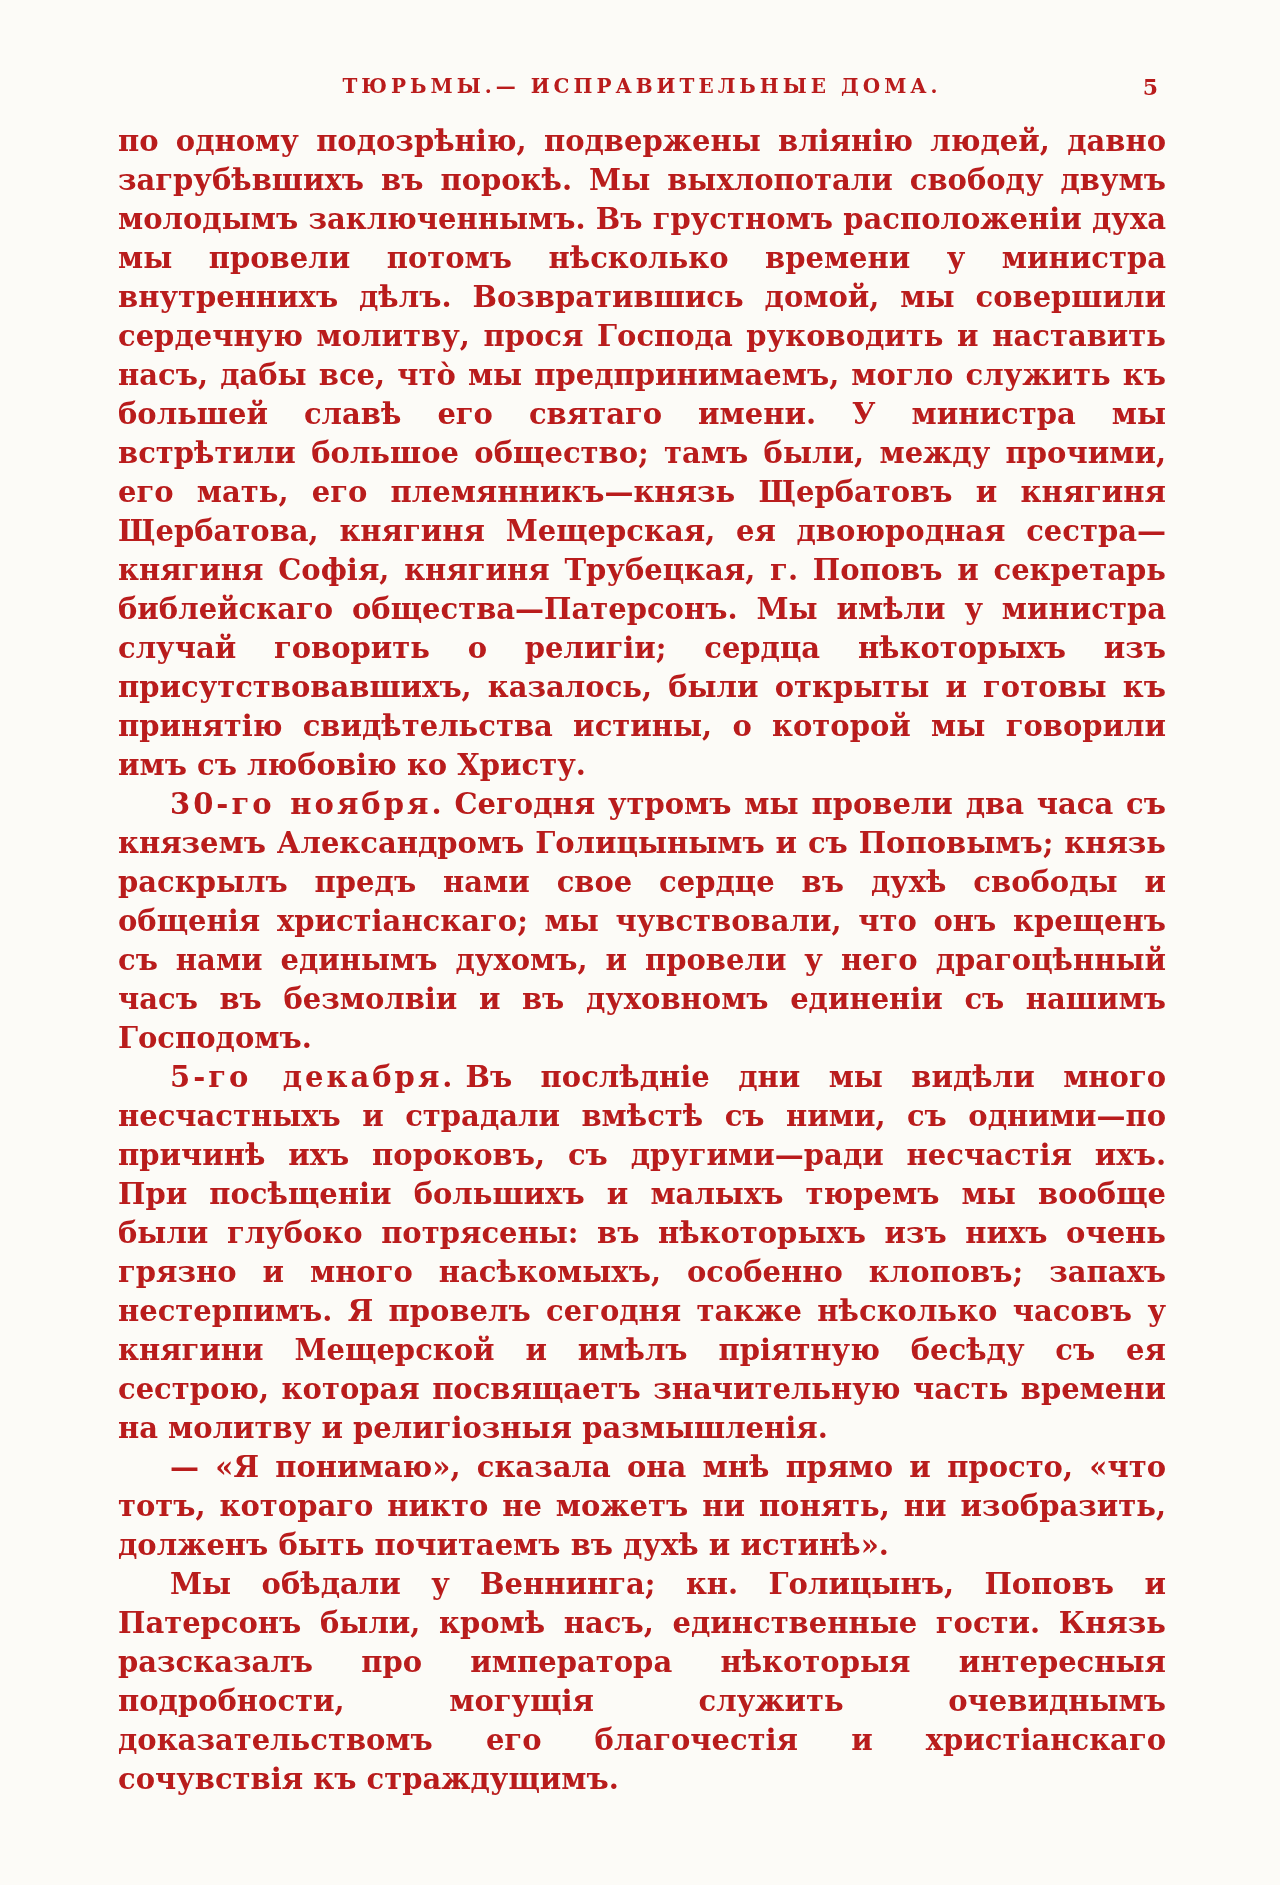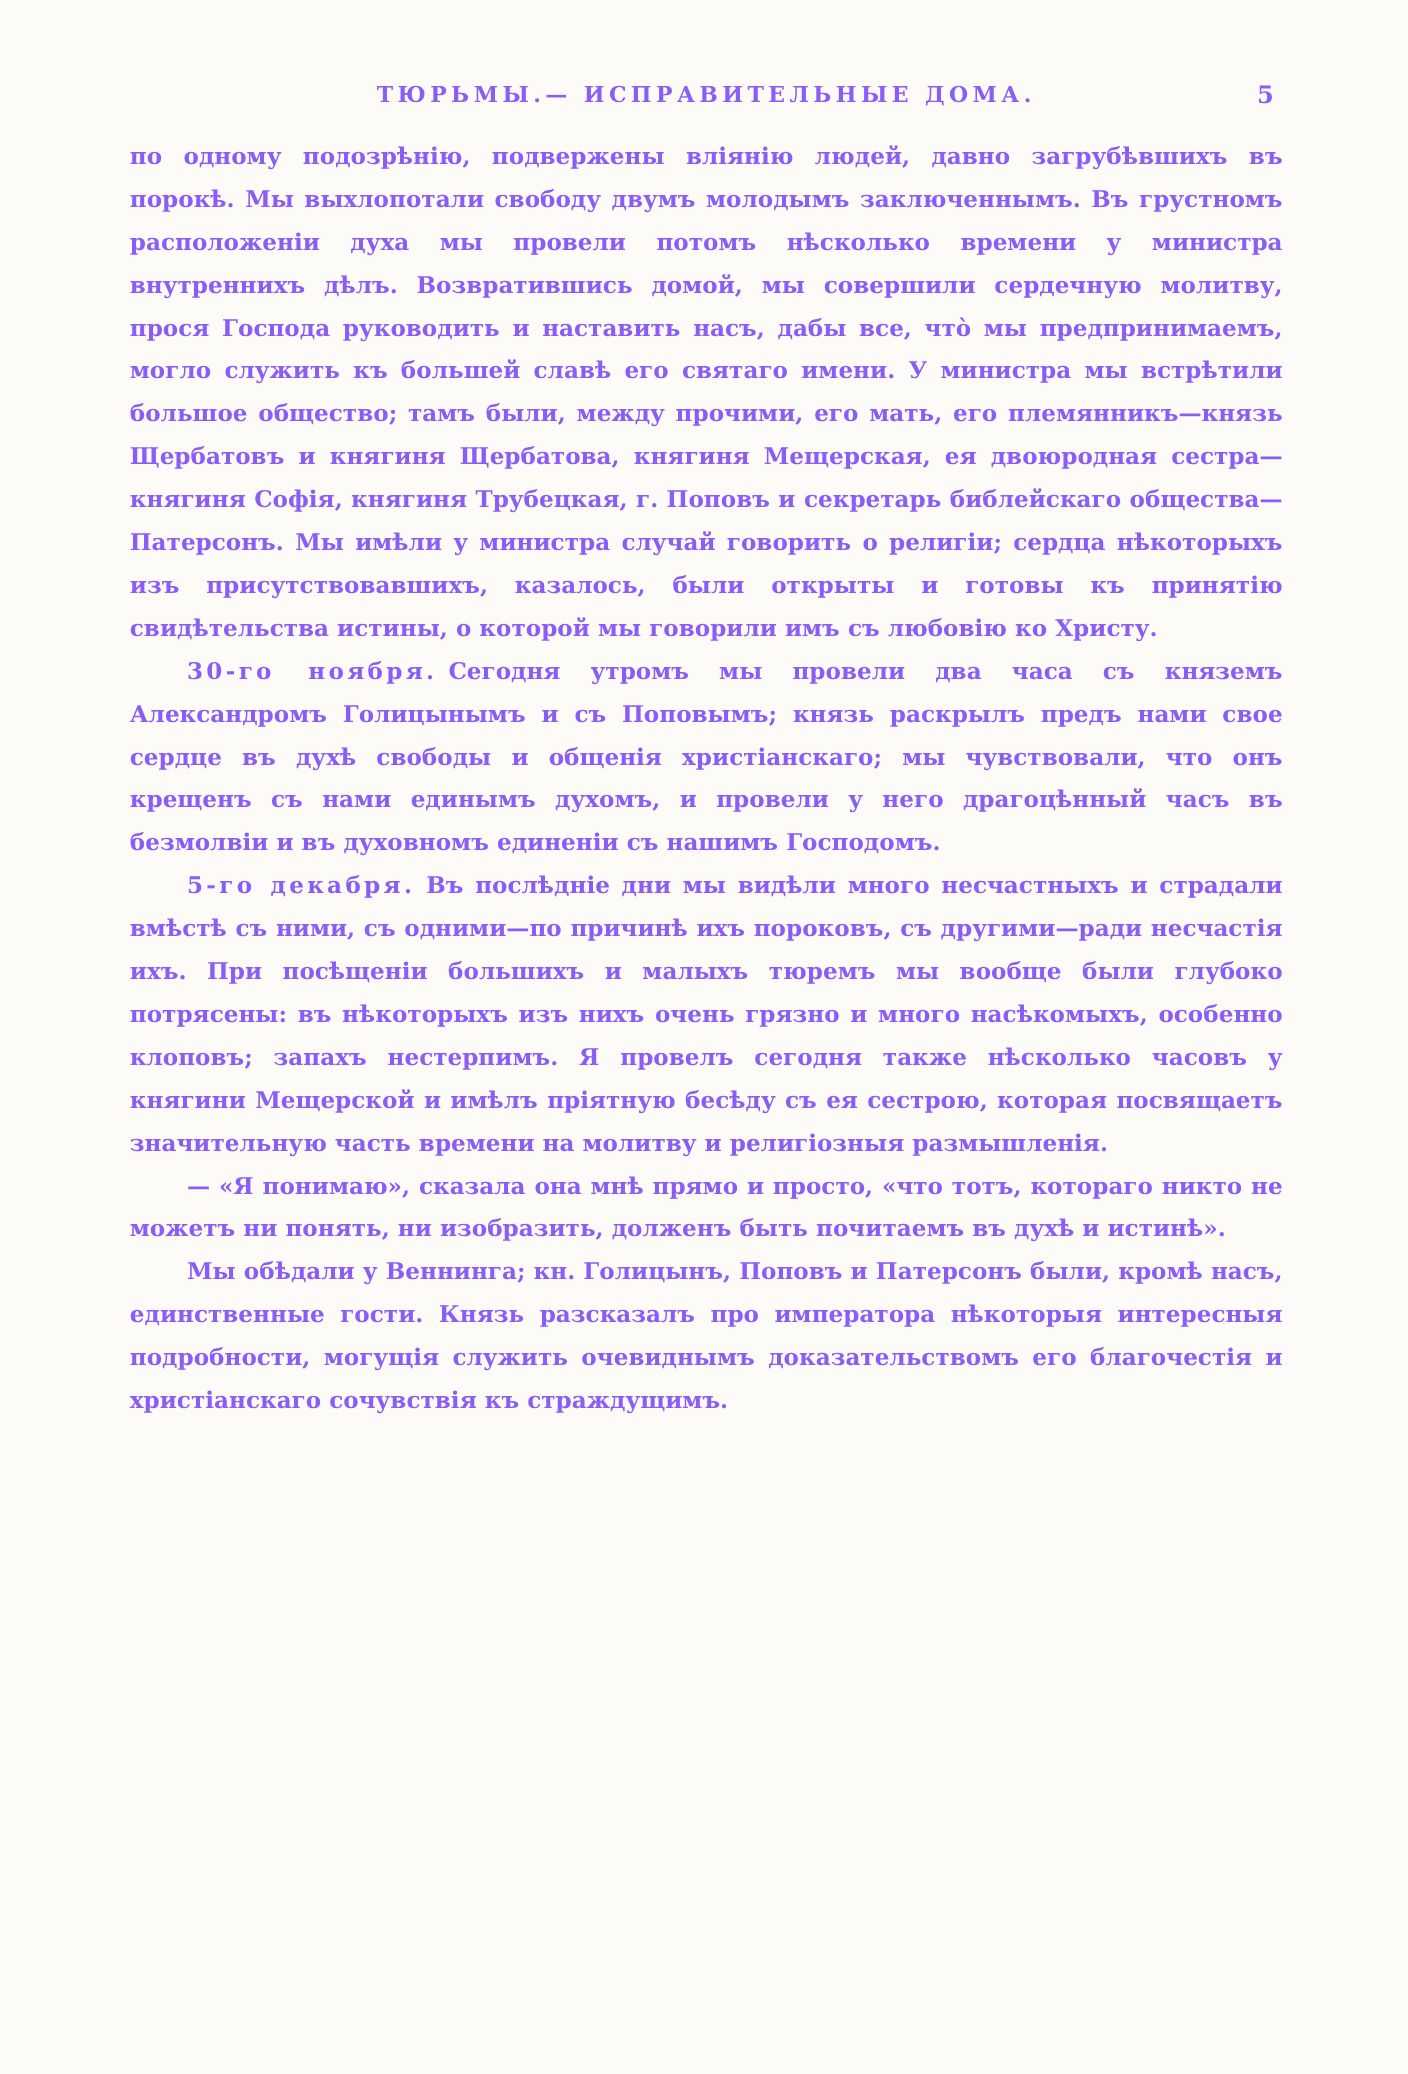--- a/index.html
+++ b/index.html
@@ -10,21 +10,21 @@
     width: 1280px;
     height: 1885px;
     background: #f2f0ec;
     font-family: "DejaVu Serif", serif;
   }
   .page {
     position: relative;
     width: 1280px;
     height: 1885px;
     background: #fcfbf7;
-    color: #8b5cf6;
+    color: #b91c1c;
     overflow: hidden;
   }
   .running-head {
     position: absolute;
     top: 74px;
     left: 118px;
     width: 1048px;
     text-align: center;
     font-size: 20px;
     font-weight: 700;
@@ -37,21 +37,21 @@
     right: 122px;
     font-size: 22px;
     font-weight: 700;
     letter-spacing: 0;
   }
   .text-block {
     position: absolute;
     top: 122px;
     left: 118px;
     width: 1048px;
-    font-size: 21px;
+    font-size: 29px;
     line-height: 39px;
     font-weight: 700;
     text-align: justify;
     text-rendering: optimizeLegibility;
   }
   .para {
     margin: 0;
     text-indent: 52px;
   }
   .para.no-indent {

